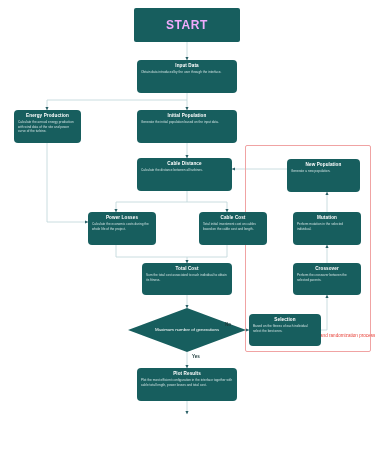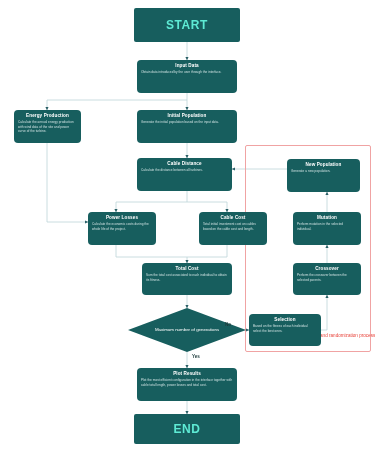--- a/index.html
+++ b/index.html
@@ -35,21 +35,21 @@
     text-align:left;
     color:#cfe2e2;
     margin-top:1px;
     letter-spacing:.05px;
   }
 
   .terminal{
     position:absolute;
     background:#175e5e;
     border-radius:2px;
-    color:#5eead4;
+    color:#f0abfc;
     display:flex;align-items:center;justify-content:center;
     font-size:12px;font-weight:bold;letter-spacing:.6px;
   }
 
   .diamond{
     position:absolute;
     display:flex;align-items:center;justify-content:center;
   }
   .diamond .dshape{
     position:absolute;left:0;top:0;width:100%;height:100%;
@@ -130,21 +130,20 @@
       <path d="M187,352 L187,368" marker-end="url(#arrow)"></path>
 
       <path d="M187,401 L187,414" marker-end="url(#arrow)"></path>
     </g>
   </svg>
 
   <div class="ga-box" style="left:245px;top:145px;width:124px;height:205px;"></div>
   <div class="ga-note" style="left:293px;top:333px;">GA selection and randomization process</div>
 
   <div class="terminal" style="left:134px;top:8px;width:106px;height:34px;">START</div>
-  <div class="terminal" style="left:134px;top:414px;width:106px;height:30px;">END</div>
 
   <div class="node" style="left:137px;top:60px;width:100px;height:33px;">
     <div class="title">Input Data</div>
     <div class="desc">Obtain data introduced by the user through the interface.</div>
   </div>
 
   <div class="node" style="left:14px;top:110px;width:67px;height:33px;">
     <div class="title">Energy Production</div>
     <div class="desc">Calculate the annual energy production with wind data of the site and power curve of the turbine.</div>
   </div>

